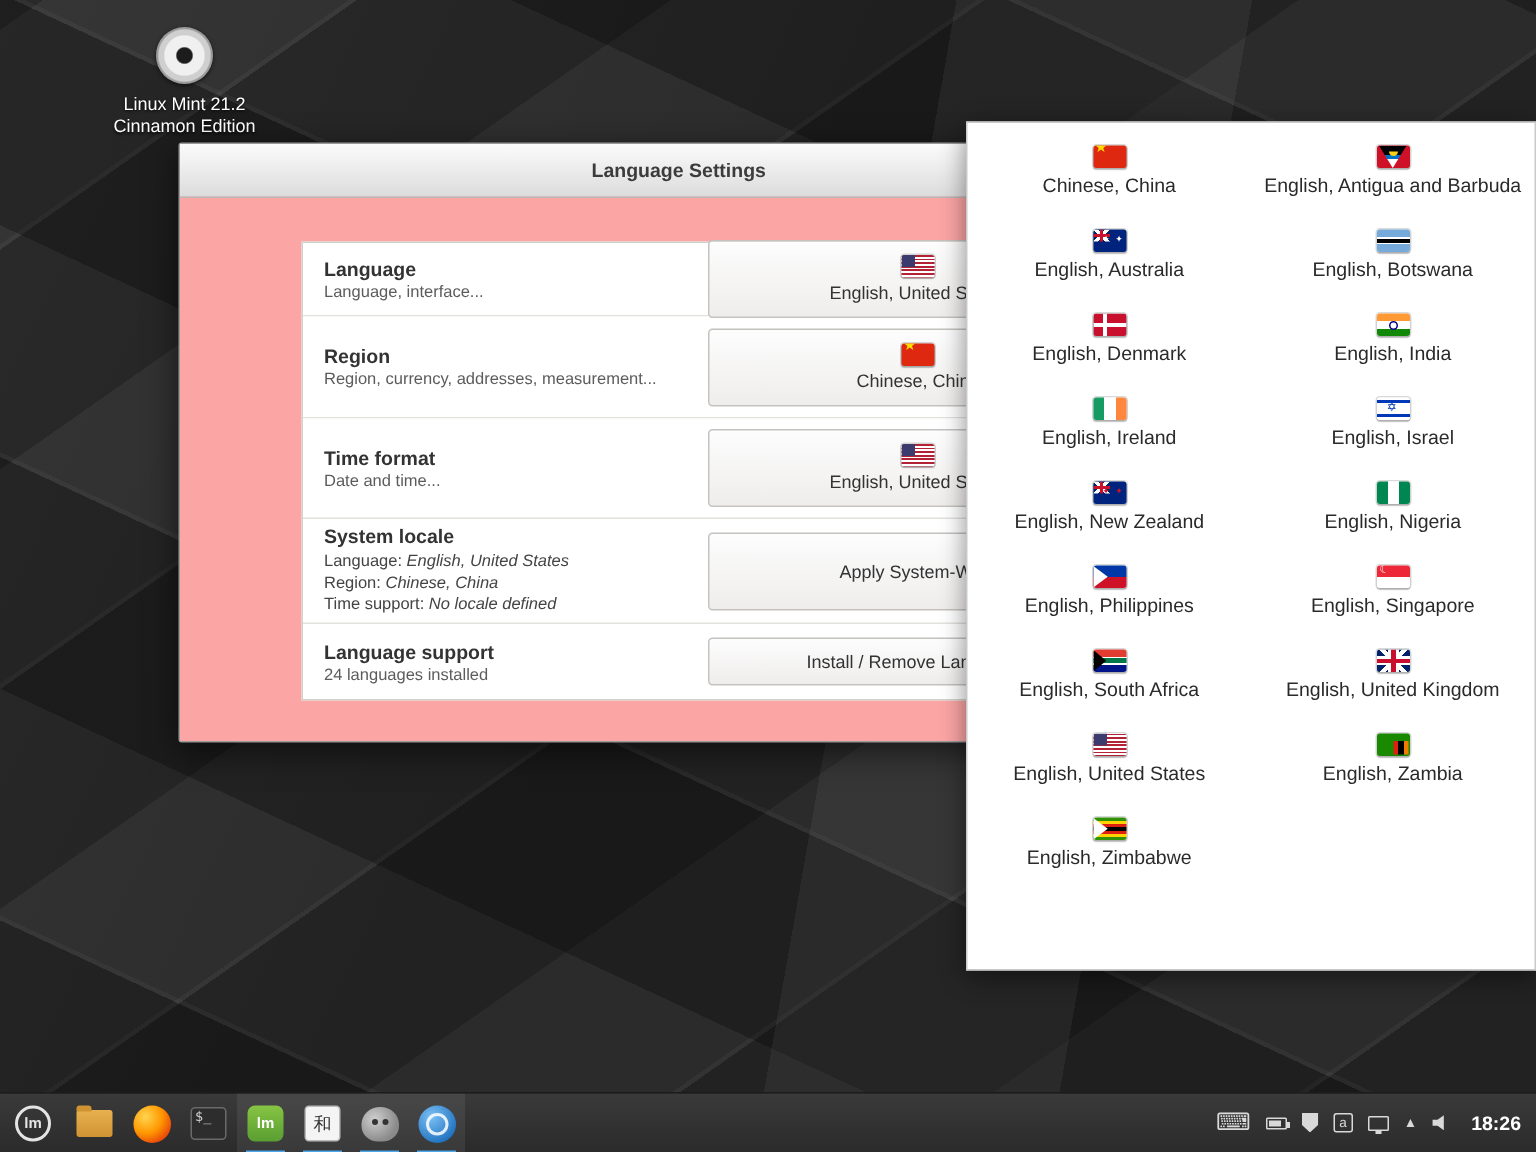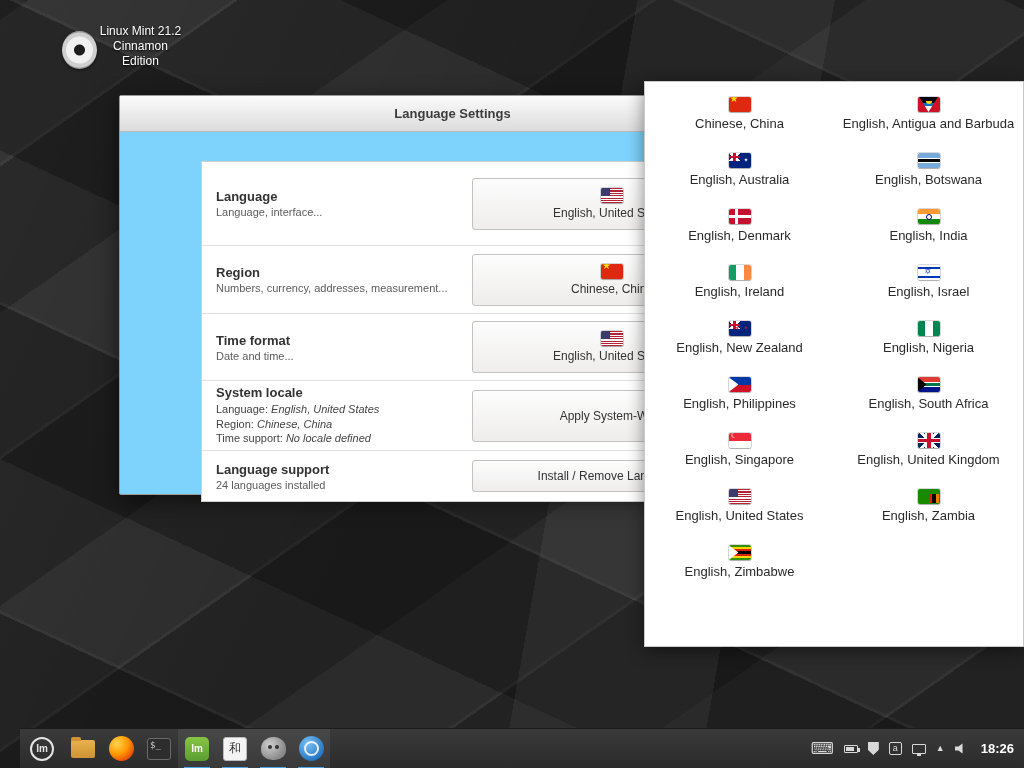--- a/index.html
+++ b/index.html
@@ -17,37 +17,37 @@
       linear-gradient(100deg, transparent 55%, rgba(255,255,255,0.05) 55%, rgba(255,255,255,0.05) 72%, transparent 72%),
       repeating-linear-gradient(25deg, rgba(0,0,0,0.28) 0 140px, rgba(255,255,255,0.035) 140px 143px, transparent 143px 280px),
       repeating-linear-gradient(-35deg, rgba(0,0,0,0.22) 0 120px, rgba(255,255,255,0.04) 120px 123px, transparent 123px 240px),
       linear-gradient(115deg, rgba(255,255,255,0.05) 0%, transparent 45%),
       #2b2b2b;
   }
 
   
   .desktop-icon {
     position:absolute; left:62px; top:18px; width:122px;
-    display:flex; flex-direction:row; align-items:flex-end; z-index:2;
+    display:flex; flex-direction:column; align-items:center; z-index:2;
     cursor:default;
   }
   .disc {
     width:38px; height:38px; border-radius:50%;
     background:radial-gradient(circle at 50% 50%, #1c1c1c 0 5px, #f0f0f0 6px 13px, #cfcfcf 14px 17px, #9a9a9a 18px);
     box-shadow:0 1px 3px rgba(0,0,0,.6);
   }
   .desktop-icon .label {
     margin-top:6px; color:#fff; font-size:12px; text-align:center; line-height:1.25;
     text-shadow:0 1px 2px rgba(0,0,0,.9);
   }
 
   
   .window {
     position:absolute; left:119px; top:95px; width:667px; height:400px;
-    background:#7dd3fc; border:1px solid #9a9a9a; border-radius:2px;
+    background:#fca5a5; border:1px solid #9a9a9a; border-radius:2px;
     box-shadow:0 6px 22px rgba(0,0,0,.55); z-index:5;
   }
   .titlebar {
     height:36px; background:linear-gradient(#fbfbfb,#dcdcdc);
     border-bottom:1px solid #b9b9b9;
     display:flex; align-items:center; justify-content:center;
   }
   .titlebar .title { font-size:13px; font-weight:bold; color:#3c3c3c; }
 
   .content-box {
@@ -67,21 +67,21 @@
 
   .pick-btn {
     margin-left:auto; width:280px; flex:0 0 auto;
     border:1px solid #c4c2bf; border-radius:3px;
     background:linear-gradient(#fdfdfd,#efedec);
     display:flex; flex-direction:column; align-items:center; justify-content:center;
     gap:3px; font-size:12px; color:#333; cursor:pointer;
   }
   .pick-btn.tall  { height:52px; }
   .pick-btn.short { height:32px; flex-direction:row; }
-  .row.r1 { height:84px; } .row.r2 { height:68px; } .row.r3 { height:67px; }
+  .row.r1 { height:49px; } .row.r2 { height:68px; } .row.r3 { height:67px; }
   .row.r4 { height:70px; } .row.r5 { height:50px;align-items:center; }
 
   
   .popup {
     position:absolute; left:644px; top:81px; width:380px; height:566px;
     background:#ffffff; border:1px solid #c9c9c9;
     box-shadow:0 4px 16px rgba(0,0,0,.45); z-index:10;
     display:grid; grid-template-columns:1fr 1fr; grid-auto-rows:56px;
     padding-top:4px; overflow:hidden;
   }
@@ -172,21 +172,21 @@
   .flag-zm::after { content:""; position:absolute; right:1px; bottom:1px; width:10px; height:9px; background:linear-gradient(90deg,#de2010 0 33%,#000 33% 67%,#ef7d00 67%); }
 
   .flag-zw { background:linear-gradient(180deg,#319208 0 14%,#ffd200 14% 28%,#de2010 28% 42%,#000 42% 58%,#de2010 58% 72%,#ffd200 72% 86%,#319208 86%); }
   .flag-zw::after { content:""; position:absolute; left:0; top:0; width:10px; height:15px; background:#fff; clip-path:polygon(0 0,100% 50%,0 100%); }
 
   
   .taskbar {
     position:absolute; left:0; right:0; bottom:0; height:40px; z-index:30;
     background:linear-gradient(#3a3a3a,#2b2b2b);
     border-top:1px solid #1c1c1c;
-    display:flex; align-items:center;margin-left:20px;
+    display:flex; 
   }
   .menu-btn {
     width:44px; height:40px; display:flex; align-items:center; justify-content:center;
     cursor:pointer;
   }
   .mint-logo {
     width:24px; height:24px; border:2px solid #e4e4e4; border-radius:50%;
     color:#e4e4e4; font-size:10px; font-weight:bold;
     display:flex; align-items:center; justify-content:center;
   }
@@ -249,21 +249,21 @@
       </div>
       <div class="pick-btn tall">
         <span class="flag flag-us"></span>
         <span>English, United States</span>
       </div>
     </div>
 
     <div class="row r2">
       <div class="row-text">
         <div class="row-title">Region</div>
-        <div class="row-sub">Numbers, currency, addresses, measurement...</div>
+        <div class="row-sub">Region, currency, addresses, measurement...</div>
       </div>
       <div class="pick-btn tall">
         <span class="flag flag-cn"></span>
         <span>Chinese, China</span>
       </div>
     </div>
 
     <div class="row r3">
       <div class="row-text">
         <div class="row-title">Time format</div>
@@ -348,26 +348,26 @@
   </div>
   <div class="lang-item">
     <span class="flag flag-ng"></span>
     <span class="lang-label">English, Nigeria</span>
   </div>
   <div class="lang-item">
     <span class="flag flag-ph"></span>
     <span class="lang-label">English, Philippines</span>
   </div>
   <div class="lang-item">
+    <span class="flag flag-sg"></span>
+    <span class="lang-label">English, Singapore</span>
+  </div>
+  <div class="lang-item">
     <span class="flag flag-za"></span>
     <span class="lang-label">English, South Africa</span>
-  </div>
-  <div class="lang-item">
-    <span class="flag flag-sg"></span>
-    <span class="lang-label">English, Singapore</span>
   </div>
   <div class="lang-item">
     <span class="flag flag-gb"></span>
     <span class="lang-label">English, United Kingdom</span>
   </div>
   <div class="lang-item">
     <span class="flag flag-us"></span>
     <span class="lang-label">English, United States</span>
   </div>
   <div class="lang-item">

